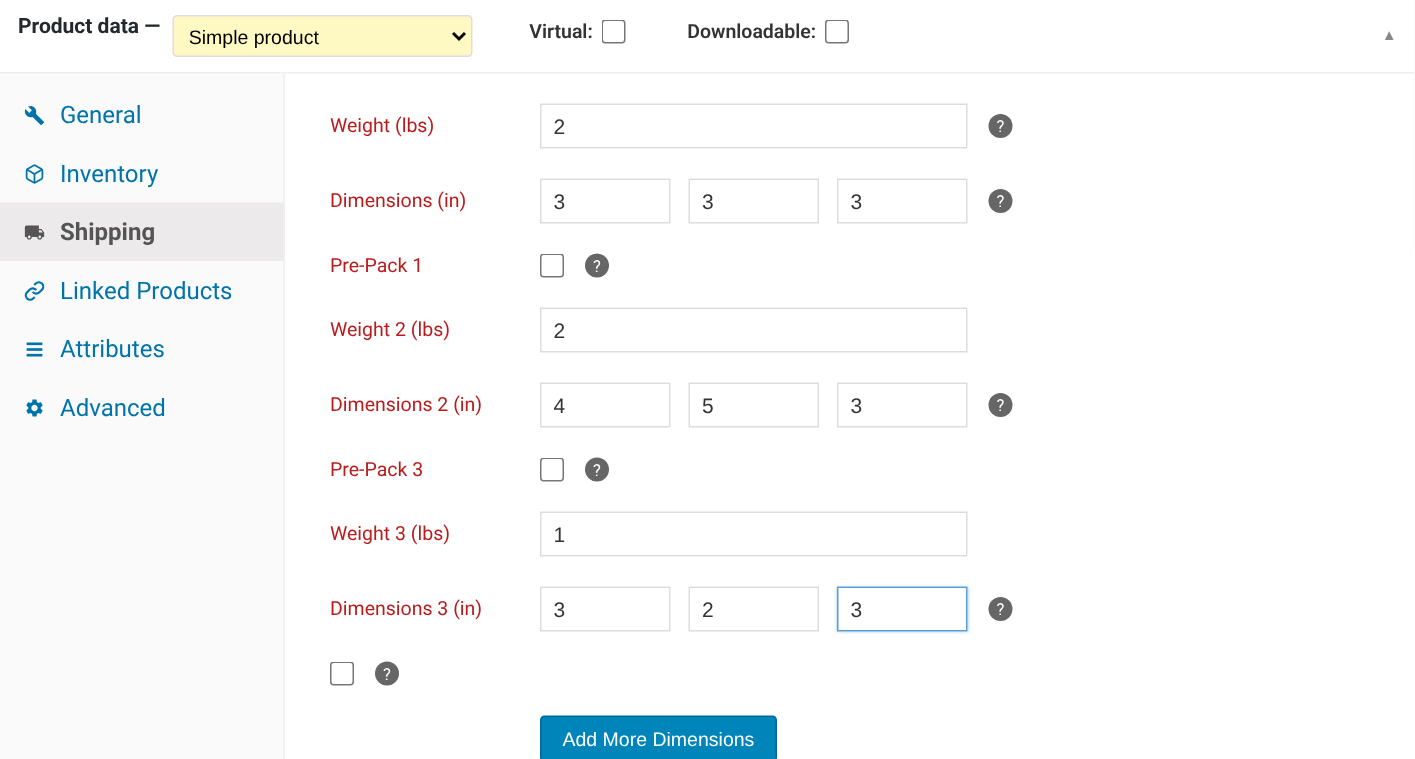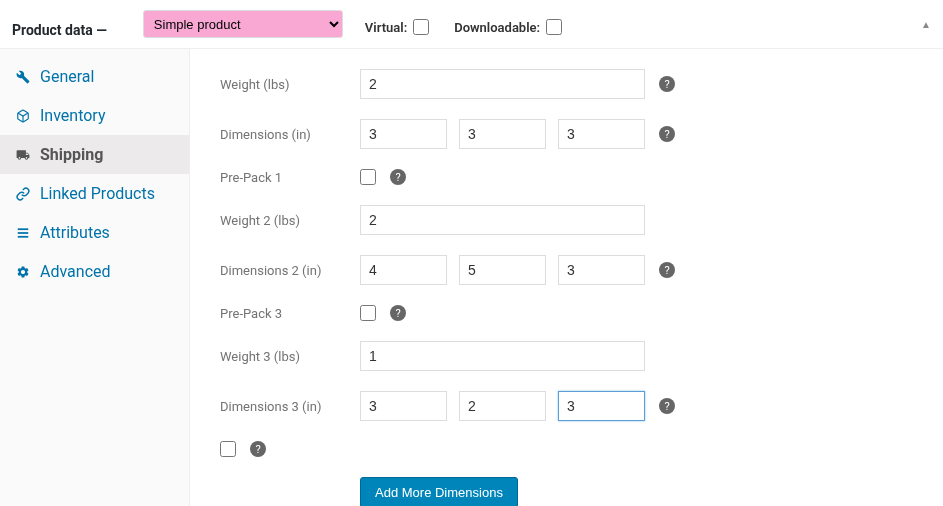--- a/index.html
+++ b/index.html
@@ -10,46 +10,45 @@
     color: #444;
     background: #f1f1f1;
   }
   .panel {
     width: 943px;
     background: #fff;
     position: relative;
   }
   .panel-header {
     display: flex;
-    align-items: flex-end;
+    align-items: flex-start;
     padding: 10px 12px;
     border-bottom: 1px solid #eee;
     background: #fff;
     position: relative;
   }
   .panel-title {
     font-weight: bold;
     font-size: 14px;
     color: #23282d;
     margin-right: 8px;
   }
   .product-type-select {
     width: 200px;
     height: 28px;
     font-size: 13px;
     border: 1px solid #ddd;
     border-radius: 3px;
-    background: #f9a8d4;
+    background: #fef9c3;
     padding: 0 6px;
-    margin-left: 28px;
   }
   .header-option {
     display: flex;
     align-items: center;
-    margin-left: 22px;
+    margin-left: 38px;
     font-size: 13px;
     font-weight: 600;
     color: #333;
   }
   .header-option input[type="checkbox"] {
     margin-left: 6px;
     width: 16px;
     height: 16px;
   }
   .collapse-toggle {
@@ -101,21 +100,21 @@
   }
   .form-row {
     display: flex;
     align-items: center;
     margin-bottom: 20px;
   }
   .form-label {
     width: 140px;
     flex: 0 0 140px;
     font-size: 13px;
-    color: #737373;
+    color: #b91c1c;
   }
   .text-input {
     height: 30px;
     border: 1px solid #ddd;
     padding: 0 8px;
     font-size: 14px;
     color: #333;
   }
   .text-input.wide { width: 285px; }
   .text-input.dim { width: 87px; margin-right: 12px; }

